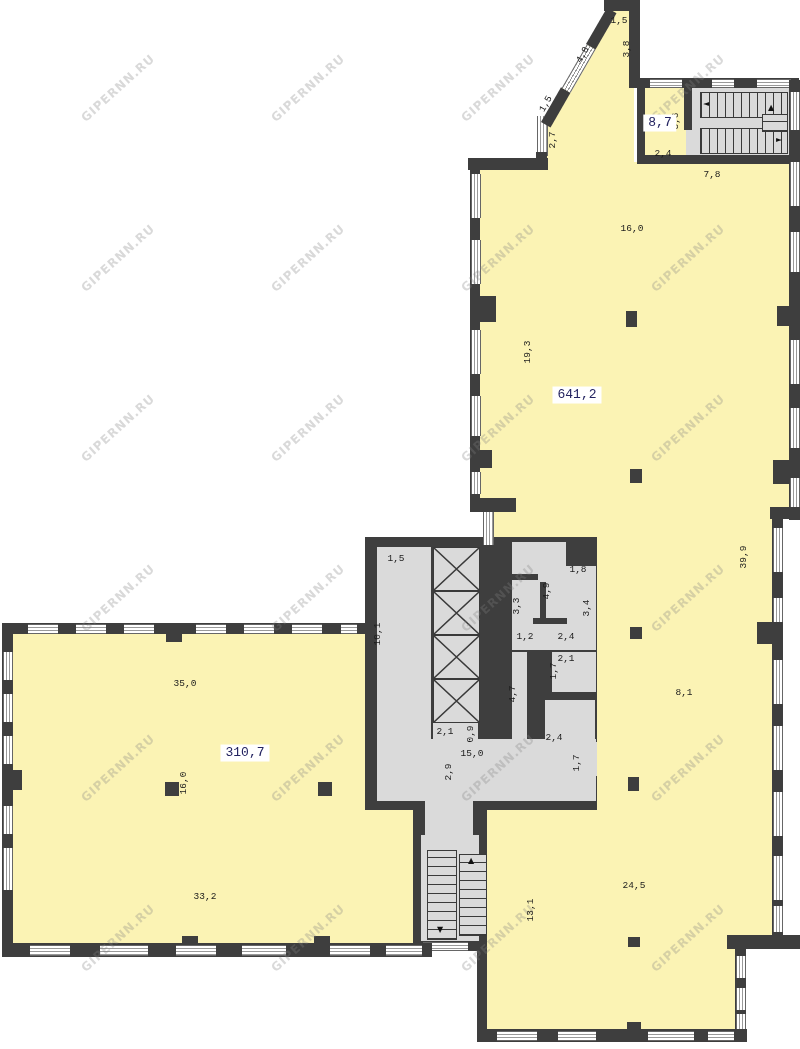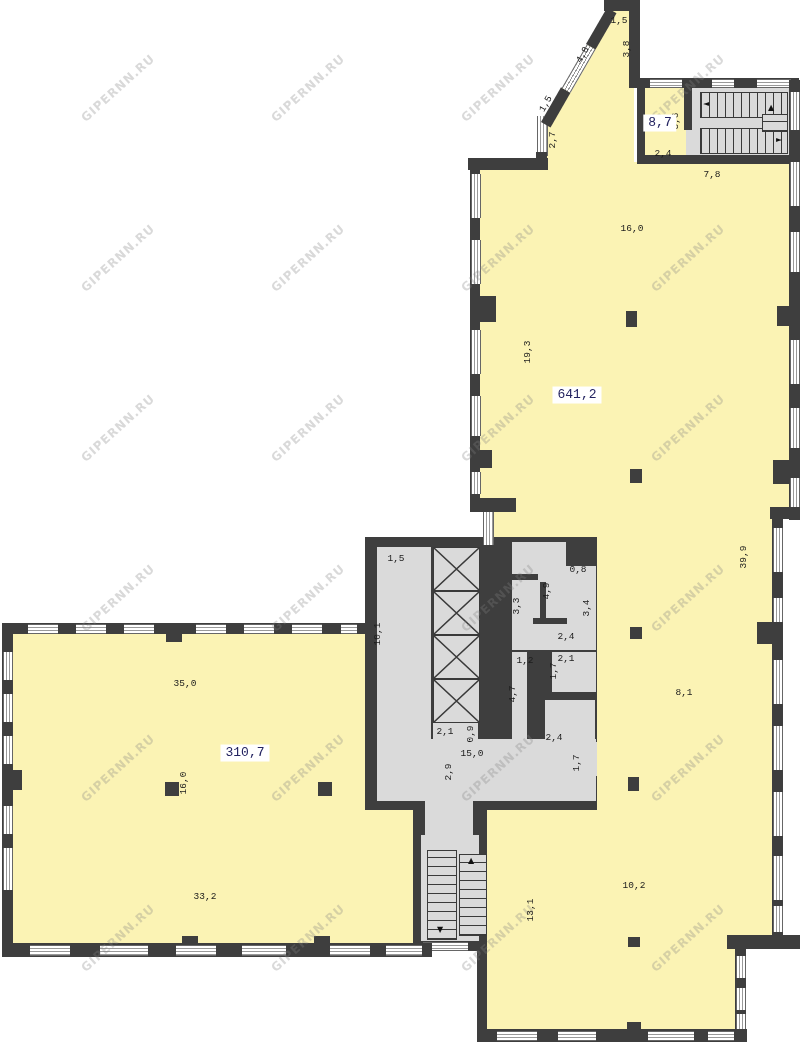--- a/index.html
+++ b/index.html
@@ -227,29 +227,29 @@
       <span class="dim" style="left: 583px; top: 48px; transform: translate(-50%, -50%) rotate(-60deg);">4,8</span>
       <span class="dim" style="left: 546px; top: 97px; transform: translate(-50%, -50%) rotate(-60deg);">1,5</span>
       <span class="dim" style="left: 553px; top: 133px; transform: translate(-50%, -50%) rotate(-90deg);">2,7</span>
       <span class="dim" style="left: 676px; top: 114px; transform: translate(-50%, -50%) rotate(-90deg);">3,6</span>
       <span class="dim" style="left: 663px; top: 147px; transform: translate(-50%, -50%) rotate(0deg);">2,4</span>
       <span class="dim" style="left: 712px; top: 168px; transform: translate(-50%, -50%) rotate(0deg);">7,8</span>
       <span class="dim" style="left: 632px; top: 222px; transform: translate(-50%, -50%) rotate(0deg);">16,0</span>
       <span class="dim" style="left: 528px; top: 345px; transform: translate(-50%, -50%) rotate(-90deg);">19,3</span>
       <span class="dim" style="left: 744px; top: 550px; transform: translate(-50%, -50%) rotate(-90deg);">39,9</span>
       <span class="dim" style="left: 684px; top: 686px; transform: translate(-50%, -50%) rotate(0deg);">8,1</span>
-      <span class="dim" style="left: 634px; top: 879px; transform: translate(-50%, -50%) rotate(0deg);">10,2</span>
+      <span class="dim" style="left: 634px; top: 879px; transform: translate(-50%, -50%) rotate(0deg);">24,5</span>
       <span class="dim" style="left: 531px; top: 903px; transform: translate(-50%, -50%) rotate(-90deg);">13,1</span>
       <span class="dim" style="left: 396px; top: 552px; transform: translate(-50%, -50%) rotate(0deg);">1,5</span>
       <span class="dim" style="left: 378px; top: 627px; transform: translate(-50%, -50%) rotate(-90deg);">10,1</span>
       <span class="dim" style="left: 517px; top: 599px; transform: translate(-50%, -50%) rotate(-90deg);">3,3</span>
       <span class="dim" style="left: 547px; top: 584px; transform: translate(-50%, -50%) rotate(-90deg);">4,9</span>
-      <span class="dim" style="left: 578px; top: 563px; transform: translate(-50%, -50%) rotate(0deg);">0,8</span>
+      <span class="dim" style="left: 578px; top: 563px; transform: translate(-50%, -50%) rotate(0deg);">1,8</span>
       <span class="dim" style="left: 587px; top: 601px; transform: translate(-50%, -50%) rotate(-90deg);">3,4</span>
-      <span class="dim" style="left: 525px; top: 630px; transform: translate(-50%, -50%) rotate(0deg); margin-top: 24px;">1,2</span>
+      <span class="dim" style="left: 525px; top: 630px; transform: translate(-50%, -50%) rotate(0deg);">1,2</span>
       <span class="dim" style="left: 566px; top: 630px; transform: translate(-50%, -50%) rotate(0deg);">2,4</span>
       <span class="dim" style="left: 566px; top: 652px; transform: translate(-50%, -50%) rotate(0deg);">2,1</span>
       <span class="dim" style="left: 554px; top: 664px; transform: translate(-50%, -50%) rotate(-90deg);">1,7</span>
       <span class="dim" style="left: 445px; top: 725px; transform: translate(-50%, -50%) rotate(0deg);">2,1</span>
       <span class="dim" style="left: 471px; top: 727px; transform: translate(-50%, -50%) rotate(-90deg);">0,9</span>
       <span class="dim" style="left: 513px; top: 687px; transform: translate(-50%, -50%) rotate(-90deg);">4,7</span>
       <span class="dim" style="left: 554px; top: 731px; transform: translate(-50%, -50%) rotate(0deg);">2,4</span>
       <span class="dim" style="left: 472px; top: 747px; transform: translate(-50%, -50%) rotate(0deg);">15,0</span>
       <span class="dim" style="left: 449px; top: 765px; transform: translate(-50%, -50%) rotate(-90deg);">2,9</span>
       <span class="dim" style="left: 577px; top: 756px; transform: translate(-50%, -50%) rotate(-90deg);">1,7</span>

